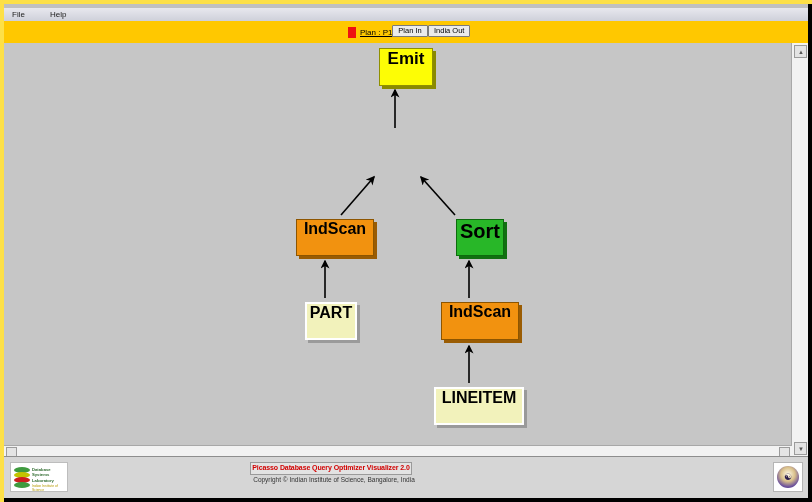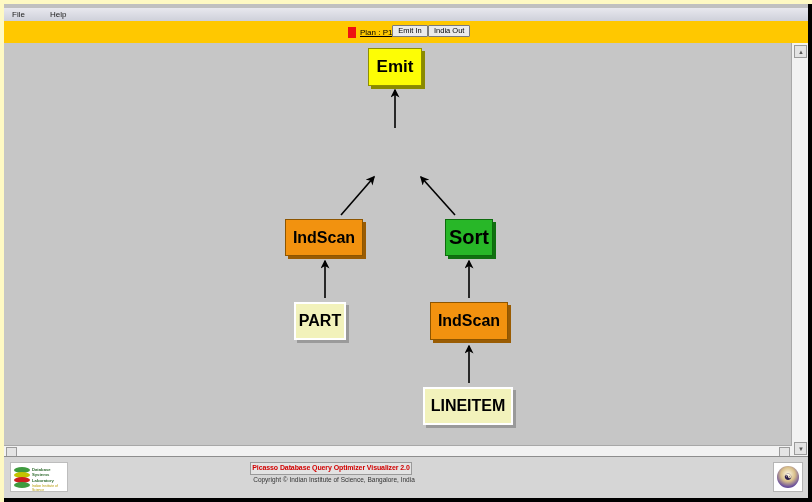--- a/index.html
+++ b/index.html
@@ -1,19 +1,19 @@
 <!DOCTYPE html>
 <html><head>
 <meta charset="utf-8">
 <style>
   html,body{margin:0;padding:0;background:#000;}
   body{width:812px;height:502px;overflow:hidden;
        font-family:"Liberation Sans",sans-serif;}
 
-  #app{position:absolute;left:0;top:0;width:812px;height:502px;background:#fef9c3;}
+  #app{position:absolute;left:0;top:0;width:812px;height:502px;background:#fde047;}
 
   
   .win{position:absolute;left:4px;top:4px;width:804px;height:494px;
        background:#c0c0c0;border-right:4px solid #000;border-bottom:4px solid #000;}
 
   
   .menubar{position:absolute;left:0;top:4px;width:804px;height:13px;
            background:linear-gradient(#e8e8ee,#ced0da);
            border-bottom:1px solid #9a9aa4;}
   .menuitem{position:absolute;top:1px;height:11px;line-height:11px;
@@ -37,22 +37,22 @@
 
   
   .vscroll{position:absolute;right:0;top:39px;width:16px;height:414px;
            background:#f2f2f2;border-left:1px solid #a8a8a8;}
   .hscroll{position:absolute;left:0;bottom:41px;width:788px;height:11px;
            background:#f2f2f2;border-top:1px solid #a8a8a8;}
   .sb-box{position:absolute;background:#e4e4e4;border:1px solid #9b9b9b;}
   .sb-arrow{position:absolute;font-size:6px;color:#555;line-height:1;}
 
   
-  .node{position:absolute;display:flex;align-items:center;justify-content:center;
-        font-weight:bold;color:#000;box-sizing:border-box;}
+  .node{position:absolute;display:flex;justify-content:center;
+        font-weight:bold;color:#000;box-sizing:border-box;margin-left:11px;}
   .node span{pointer-events:none;}
 
   .n-emit{background:#fdfd05;border:1px solid #8f8f00;
           box-shadow:3px 3px 0 #8a8a00;}
   .n-merge{background:#ffd800;border:1px solid #9c8400;
            box-shadow:3px 3px 0 #a08500;}
   .n-indscan{background:#f2920f;border:1px solid #8d5500;
              box-shadow:3px 3px 0 #9a5c03;}
   .n-sort{background:#28b728;border:1px solid #0d6b0d;
           box-shadow:3px 3px 0 #117011;}
@@ -98,21 +98,21 @@
   <div class="menubar">
     <div class="menuitem" style="left:4px;">File</div>
     <div class="menuitem" style="left:42px;">Help</div>
   </div>
 
   <div class="toolbar">
     <div class="plan-group">
       <span class="plan-swatch"></span>
       <span class="plan-label">Plan : P1</span>
     </div>
-    <button class="tbtn" style="position:absolute;left:388px;top:4px;">Emit In</button>
+    <button class="tbtn" style="position:absolute;left:388px;top:4px;">Plan In</button>
     <button class="tbtn" style="position:absolute;left:424px;top:4px;">India Out</button>
   </div>
 
   <div class="canvas">
 
     <svg class="arrows" viewBox="0 0 788 414">
       <defs>
         <marker id="ah" markerWidth="9" markerHeight="9" refX="7.5" refY="4.5" orient="auto" markerUnits="userSpaceOnUse">
           <path d="M0,0 L9,4.5 L0,9 L2.6,4.5 Z" fill="#000"></path>
         </marker>

